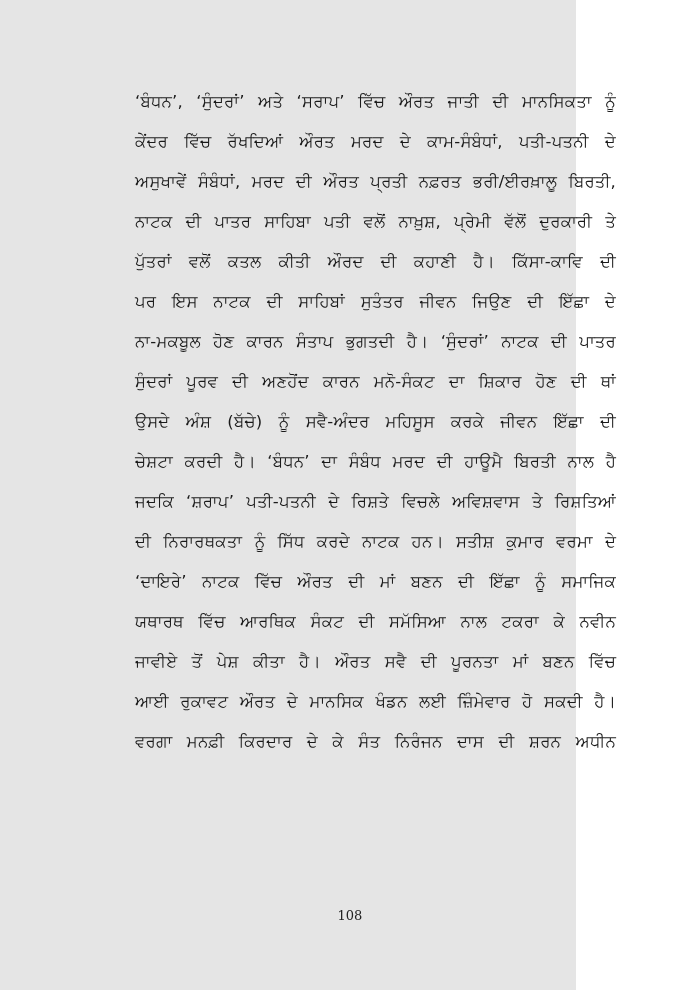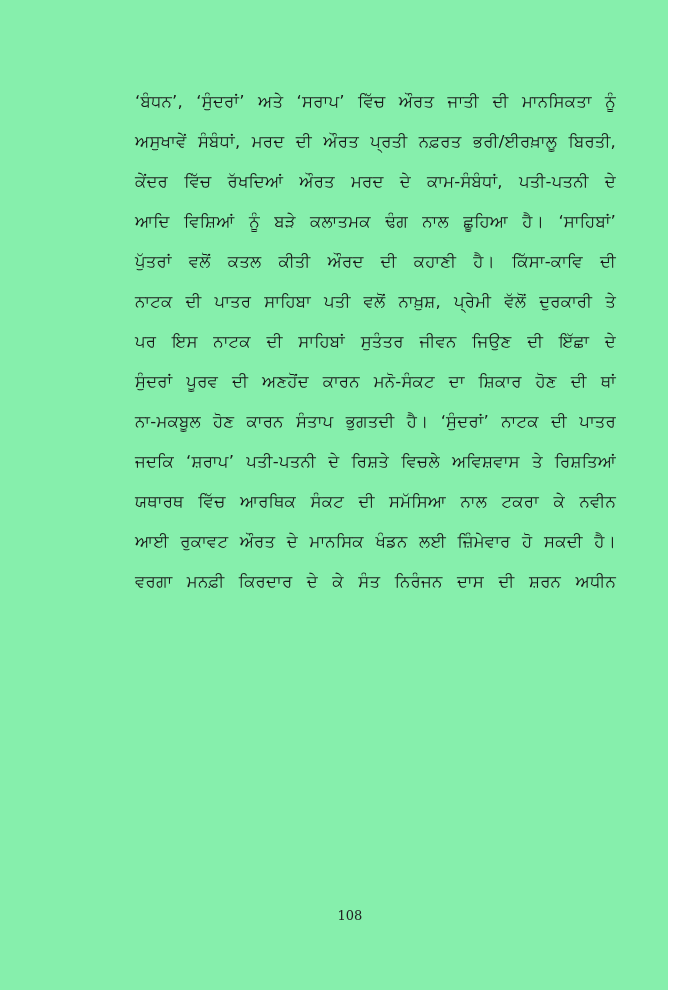--- a/index.html
+++ b/index.html
@@ -10,23 +10,23 @@
     body {
       width: 700px;
       height: 990px;
       position: relative;
       overflow: hidden;
       color: #1a1a1a;
     }
     .page {
       position: absolute;
       left: 0; top: 0;
-      width: 668px;
+      width: 576px;
       height: 990px;
-      background: #86efac;
+      background: #e5e5e5;
     }
     .text-body {
       position: absolute;
       left: 135px;
       top: 84px;
       width: 481px;
     }
     .line {
       display: block;
       height: 40px;
@@ -52,27 +52,31 @@
       font-size: 13px;
       color: #222222;
     }
   </style>
 </head>
 <body>
 
 <div class="page">
   <div class="text-body">
     <span class="line">‘ਬੰਧਨ’, ‘ਸੁੰਦਰਾਂ’ ਅਤੇ ‘ਸਰਾਪ’ ਵਿੱਚ ਔਰਤ ਜਾਤੀ ਦੀ ਮਾਨਸਿਕਤਾ ਨੂੰ</span>
+    <span class="line">ਕੇਂਦਰ ਵਿੱਚ ਰੱਖਦਿਆਂ ਔਰਤ ਮਰਦ ਦੇ ਕਾਮ-ਸੰਬੰਧਾਂ, ਪਤੀ-ਪਤਨੀ ਦੇ</span>
     <span class="line">ਅਸੁਖਾਵੇਂ ਸੰਬੰਧਾਂ, ਮਰਦ ਦੀ ਔਰਤ ਪ੍ਰਤੀ ਨਫ਼ਰਤ ਭਰੀ/ਈਰਖ਼ਾਲੂ ਬਿਰਤੀ,</span>
-    <span class="line">ਕੇਂਦਰ ਵਿੱਚ ਰੱਖਦਿਆਂ ਔਰਤ ਮਰਦ ਦੇ ਕਾਮ-ਸੰਬੰਧਾਂ, ਪਤੀ-ਪਤਨੀ ਦੇ</span>
-    <span class="line">ਆਦਿ ਵਿਸ਼ਿਆਂ ਨੂੰ ਬੜੇ ਕਲਾਤਮਕ ਢੰਗ ਨਾਲ ਛੂਹਿਆ ਹੈ। ‘ਸਾਹਿਬਾਂ’</span>
+    <span class="line">ਨਾਟਕ ਦੀ ਪਾਤਰ ਸਾਹਿਬਾ ਪਤੀ ਵਲੋਂ ਨਾਖ਼ੁਸ਼, ਪ੍ਰੇਮੀ ਵੱਲੋਂ ਦੁਰਕਾਰੀ ਤੇ</span>
     <span class="line">ਪੁੱਤਰਾਂ ਵਲੋਂ ਕਤਲ ਕੀਤੀ ਔਰਦ ਦੀ ਕਹਾਣੀ ਹੈ। ਕਿੱਸਾ-ਕਾਵਿ ਦੀ</span>
-    <span class="line">ਨਾਟਕ ਦੀ ਪਾਤਰ ਸਾਹਿਬਾ ਪਤੀ ਵਲੋਂ ਨਾਖ਼ੁਸ਼, ਪ੍ਰੇਮੀ ਵੱਲੋਂ ਦੁਰਕਾਰੀ ਤੇ</span>
     <span class="line">ਪਰ ਇਸ ਨਾਟਕ ਦੀ ਸਾਹਿਬਾਂ ਸੁਤੰਤਰ ਜੀਵਨ ਜਿਉਣ ਦੀ ਇੱਛਾ ਦੇ</span>
+    <span class="line">ਨਾ-ਮਕਬੂਲ ਹੋਣ ਕਾਰਨ ਸੰਤਾਪ ਭੁਗਤਦੀ ਹੈ। ‘ਸੁੰਦਰਾਂ’ ਨਾਟਕ ਦੀ ਪਾਤਰ</span>
     <span class="line">ਸੁੰਦਰਾਂ ਪੂਰਵ ਦੀ ਅਣਹੋਂਦ ਕਾਰਨ ਮਨੋ-ਸੰਕਟ ਦਾ ਸ਼ਿਕਾਰ ਹੋਣ ਦੀ ਥਾਂ</span>
-    <span class="line">ਨਾ-ਮਕਬੂਲ ਹੋਣ ਕਾਰਨ ਸੰਤਾਪ ਭੁਗਤਦੀ ਹੈ। ‘ਸੁੰਦਰਾਂ’ ਨਾਟਕ ਦੀ ਪਾਤਰ</span>
+    <span class="line">ਉਸਦੇ ਅੰਸ਼ (ਬੱਚੇ) ਨੂੰ ਸਵੈ-ਅੰਦਰ ਮਹਿਸੂਸ ਕਰਕੇ ਜੀਵਨ ਇੱਛਾ ਦੀ</span>
+    <span class="line">ਚੇਸ਼ਟਾ ਕਰਦੀ ਹੈ। ‘ਬੰਧਨ’ ਦਾ ਸੰਬੰਧ ਮਰਦ ਦੀ ਹਾਊਮੈ ਬਿਰਤੀ ਨਾਲ ਹੈ</span>
     <span class="line">ਜਦਕਿ ‘ਸ਼ਰਾਪ’ ਪਤੀ-ਪਤਨੀ ਦੇ ਰਿਸ਼ਤੇ ਵਿਚਲੇ ਅਵਿਸ਼ਵਾਸ ਤੇ ਰਿਸ਼ਤਿਆਂ</span>
+    <span class="line">ਦੀ ਨਿਰਾਰਥਕਤਾ ਨੂੰ ਸਿੱਧ ਕਰਦੇ ਨਾਟਕ ਹਨ। ਸਤੀਸ਼ ਕੁਮਾਰ ਵਰਮਾ ਦੇ</span>
+    <span class="line">‘ਦਾਇਰੇ’ ਨਾਟਕ ਵਿੱਚ ਔਰਤ ਦੀ ਮਾਂ ਬਣਨ ਦੀ ਇੱਛਾ ਨੂੰ ਸਮਾਜਿਕ</span>
     <span class="line">ਯਥਾਰਥ ਵਿੱਚ ਆਰਥਿਕ ਸੰਕਟ ਦੀ ਸਮੱਸਿਆ ਨਾਲ ਟਕਰਾ ਕੇ ਨਵੀਨ</span>
+    <span class="line">ਜਾਵੀਏ ਤੋਂ ਪੇਸ਼ ਕੀਤਾ ਹੈ। ਔਰਤ ਸਵੈ ਦੀ ਪੂਰਨਤਾ ਮਾਂ ਬਣਨ ਵਿੱਚ</span>
     <span class="line">ਆਈ ਰੁਕਾਵਟ ਔਰਤ ਦੇ ਮਾਨਸਿਕ ਖੰਡਨ ਲਈ ਜ਼ਿੰਮੇਵਾਰ ਹੋ ਸਕਦੀ ਹੈ।</span>
     <span class="line last">ਵਰਗਾ ਮਨਫ਼ੀ ਕਿਰਦਾਰ ਦੇ ਕੇ ਸੰਤ ਨਿਰੰਜਨ ਦਾਸ ਦੀ ਸ਼ਰਨ ਅਧੀਨ</span>
   </div>
   <div class="page-number">108</div>
 </div>
 
 </body></html>

